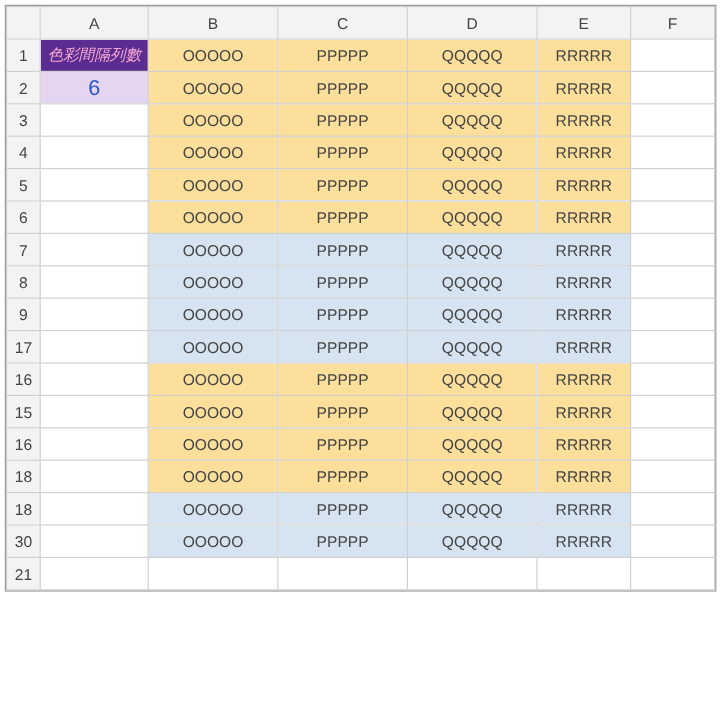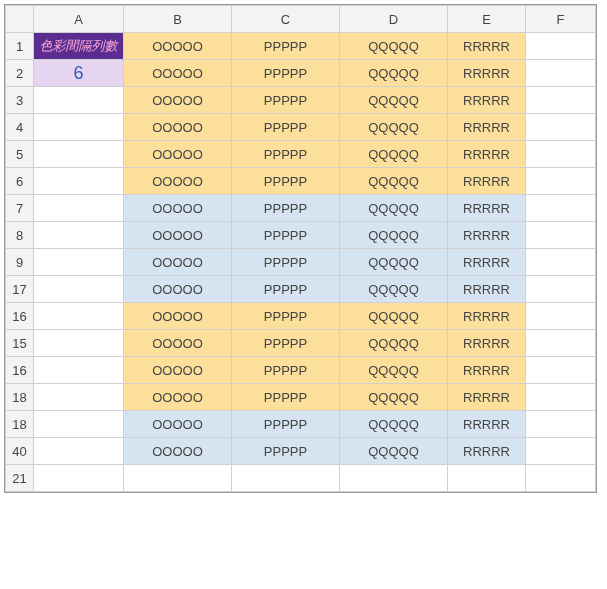--- a/index.html
+++ b/index.html
@@ -211,21 +211,21 @@
         <tr>
           <th class="rowhead">18</th>
           <td class="colA"></td>
           <td class="colB band-b data">OOOOO</td>
           <td class="colC band-b data">PPPPP</td>
           <td class="colD band-b data">QQQQQ</td>
           <td class="colE band-b data">RRRRR</td>
           <td class="colF"></td>
         </tr>
         <tr>
-          <th class="rowhead">40</th>
+          <th class="rowhead">30</th>
           <td class="colA"></td>
           <td class="colB band-b data">OOOOO</td>
           <td class="colC band-b data">PPPPP</td>
           <td class="colD band-b data">QQQQQ</td>
           <td class="colE band-b data">RRRRR</td>
           <td class="colF"></td>
         </tr>
         <tr>
           <th class="rowhead">21</th>
           <td class="colA"></td>

